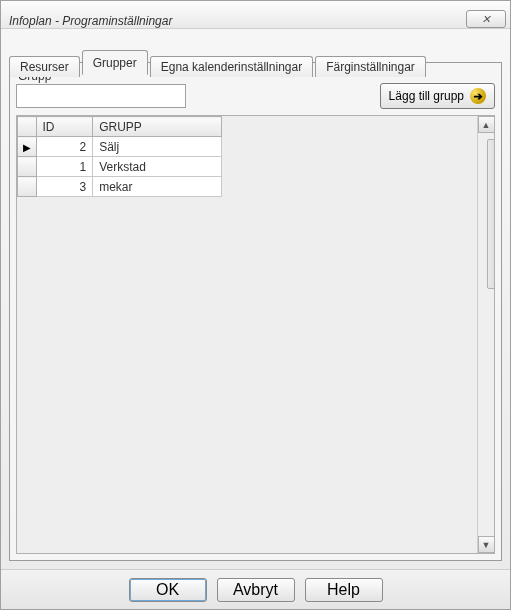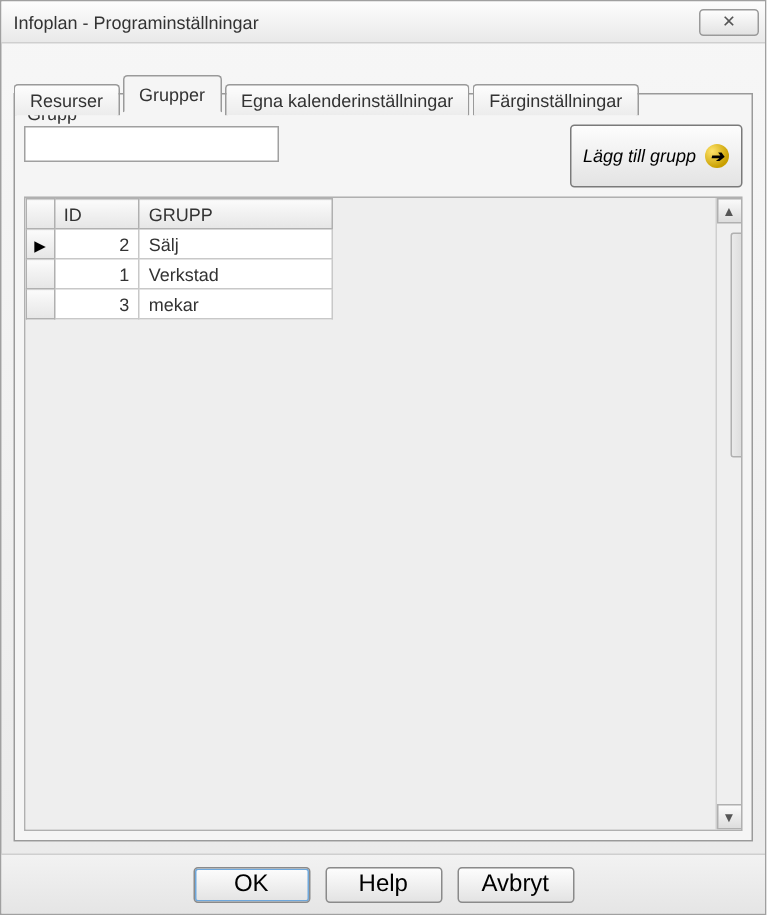--- a/index.html
+++ b/index.html
@@ -18,23 +18,24 @@
     background: linear-gradient(to bottom, #f7f7f7, #eaeaea);
     border: 1px solid #a0a0a0;
     display: flex;
     flex-direction: column;
   }
   .titlebar {
     height: 28px;
     background: linear-gradient(to bottom, #fdfdfd, #e9e9e9);
     border-bottom: 1px solid #cfcfcf;
     display: flex;
-    align-items: center;
+    align-items: flex-end;
     padding: 0 4px 0 8px;
     color: #333;
+    font-style: italic;
   }
   .titlebar-title { flex: 1; }
   .close-btn {
     width: 40px;
     height: 18px;
     border: 1px solid #9a9a9a;
     border-radius: 3px;
     background: linear-gradient(to bottom, #fdfdfd, #e3e3e3);
     display: flex;
     align-items: center;
@@ -96,32 +97,31 @@
     width: 170px;
     height: 24px;
     border: 1px solid #a0a0a0;
     background: #fff;
     padding: 2px 4px;
     font-family: inherit;
     font-size: 12px;
   }
   .add-btn {
     margin-top: 14px;
-    height: 42px;
+    height: 26px;
     border: 1px solid #7a7a7a;
     border-radius: 3px;
     background: linear-gradient(to bottom, #fdfdfd, #e3e3e3);
     padding: 0 8px;
     display: flex;
     align-items: center;
     gap: 6px;
     cursor: pointer;
     font-family: inherit;
     font-size: 12px;
-    font-style: italic;
   }
   .add-btn .circ {
     width: 16px; height: 16px;
     border-radius: 50%;
     background: radial-gradient(circle at 30% 30%, #ffe36a, #c9a000 70%);
     display: flex; align-items: center; justify-content: center;
     color: #000; font-weight: bold; font-size: 11px;
   }
   .grid-area {
     flex: 1;
@@ -289,17 +289,17 @@
           <div class="scroll-thumb"></div>
         </div>
         <div class="scroll-btn">▼</div>
       </div>
     </div>
 
   </div>
 
   <div class="footer">
     <button class="primary"><span>OK</span></button>
+    <button><span>Avbryt</span></button>
     <button><span>Help</span></button>
-    <button><span>Avbryt</span></button>
   </div>
 
 </div>
 
 </body></html>

